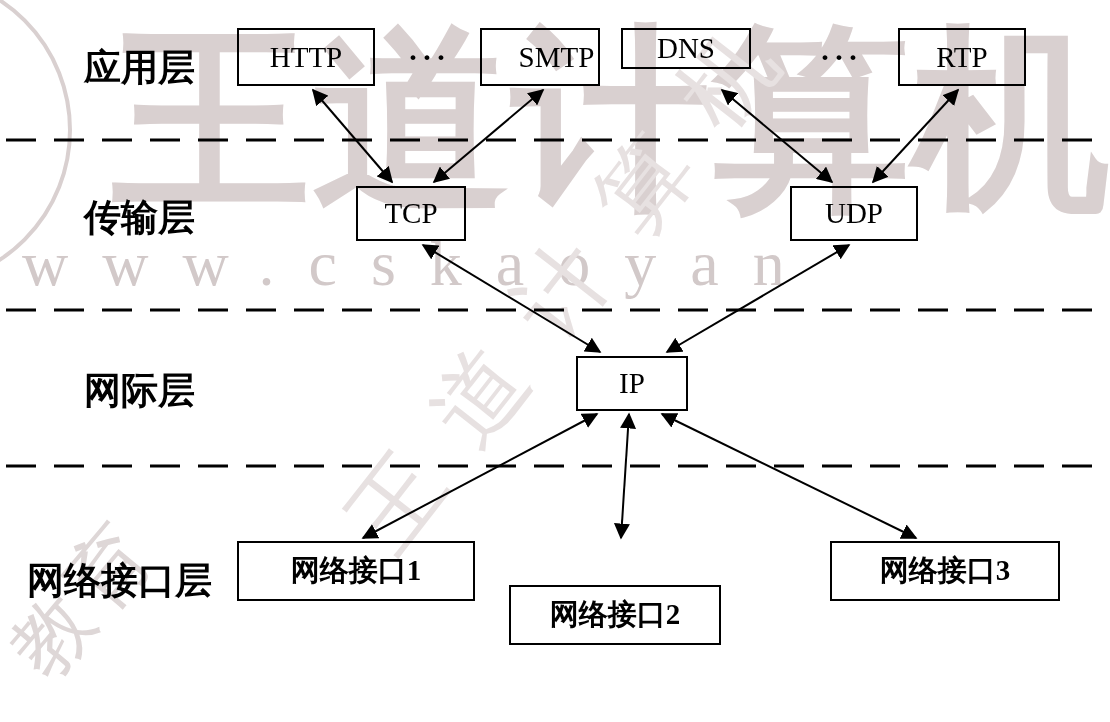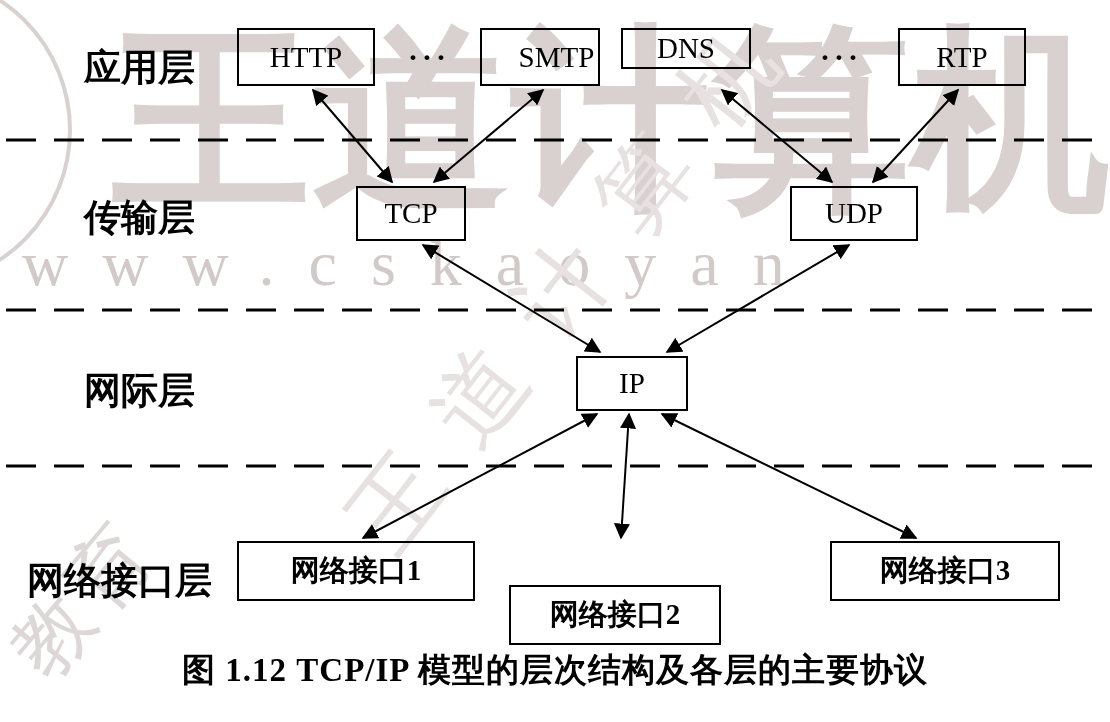--- a/index.html
+++ b/index.html
@@ -142,15 +142,14 @@
 
   <div class="node n-tcp">TCP</div>
   <div class="node n-ip">IP</div>
 
   <div class="node n-udp">UDP</div>
 
   <div class="node cn n-ni1">网络接口1</div>
   <div class="node cn n-ni2">网络接口2</div>
   <div class="node cn n-ni3">网络接口3</div>
 
-  <div class="caption">图 1.12  TCP/IP 模型的层次结构及各层的主要协议</div>
 
 </div>
 
 </body></html>

